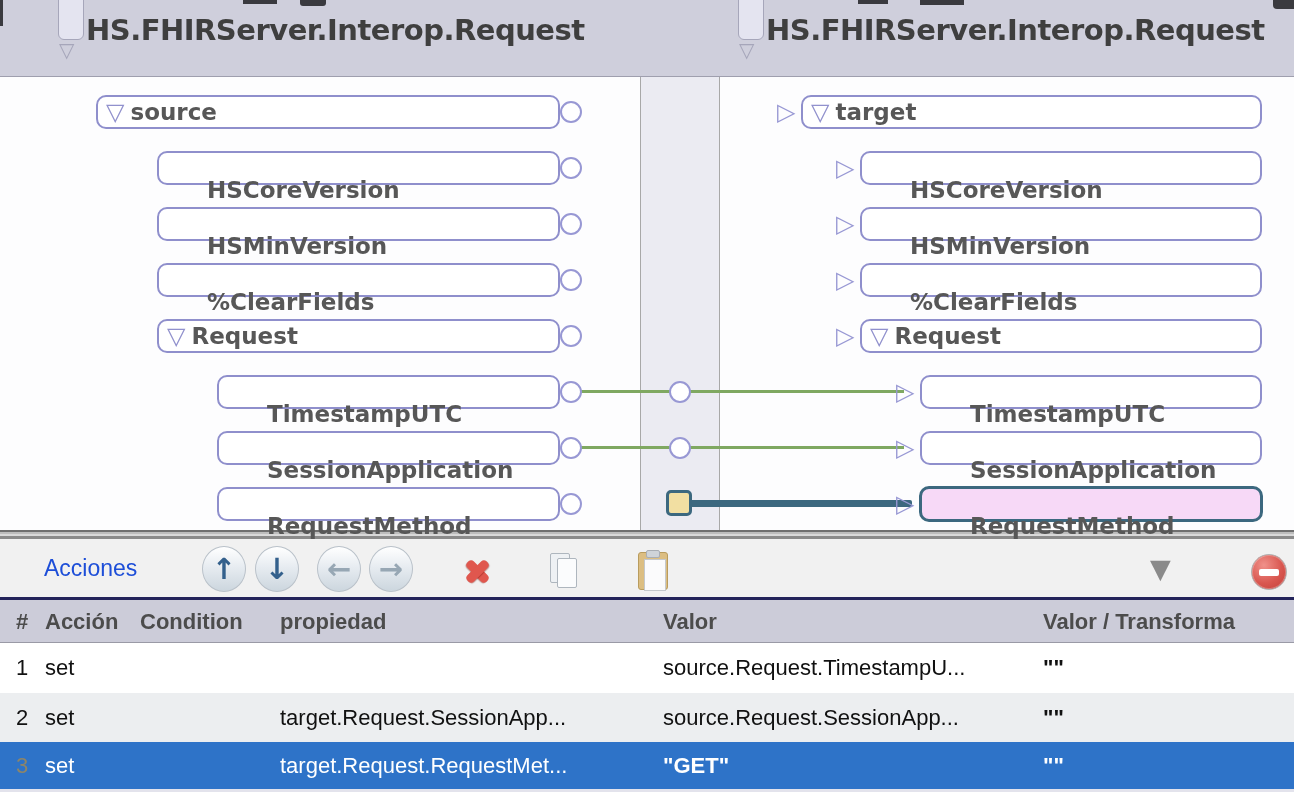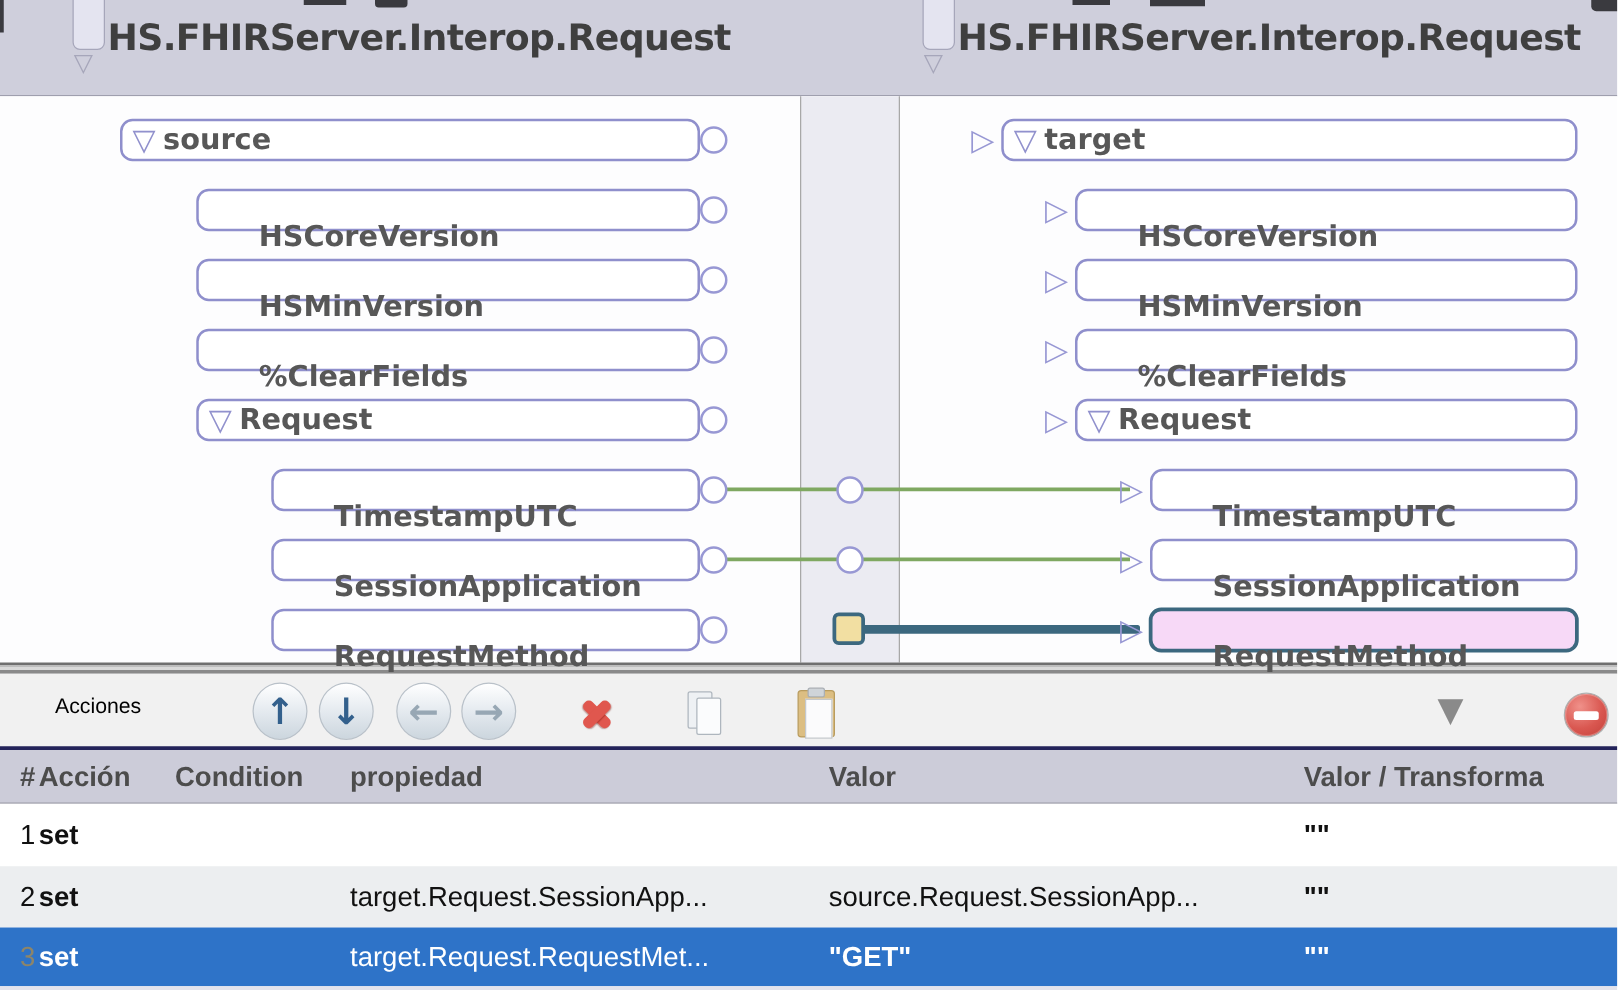--- a/index.html
+++ b/index.html
@@ -41,21 +41,21 @@
   .port-tri{position:absolute;left:-26px;top:50%;margin-top:-16px;font-size:24px;color:#9898d4;
             line-height:32px;}
 
   
   .splitter{position:absolute;left:0;top:530px;width:1294px;height:9px;
             background:linear-gradient(180deg,#6f6f6f 0 2px,#bdbdbd 2px 4px,#d9d9d9 4px 6px,#8a8a8a 6px 9px);}
 
   
   .toolbar{position:absolute;left:0;top:539px;width:1294px;height:61px;background:#f1f1f1;
            border-bottom:3px solid #23235a;box-sizing:border-box;}
-  .toolbar-title{position:absolute;left:44px;top:16px;font-size:17px;color:#000000;
+  .toolbar-title{position:absolute;left:44px;top:16px;font-size:23px;color:#1d4ed8;
                  font-family:"Liberation Sans",sans-serif;}
   .icon-btn{position:absolute;top:7px;width:44px;height:46px;border-radius:50%;
             background:linear-gradient(180deg,#ffffff 0%,#e7ecf1 45%,#ccd6de 100%);
             border:1px solid #b9c1c9;display:flex;align-items:center;justify-content:center;
             box-sizing:border-box;}
   .icon-btn .glyph{font-size:29px;font-weight:900;line-height:29px;}
   .blue-arrow{color:#33608c;}
   .gray-arrow{color:#97a7b4;}
   .x-icon{position:absolute;top:15px;width:34px;height:34px;}
   .x-icon::before,.x-icon::after{content:"";position:absolute;left:4px;top:13px;width:27px;height:9px;
@@ -80,24 +80,24 @@
   .minus-icon::after{content:"";position:absolute;left:7px;top:14px;width:20px;height:7px;
         background:#ffffff;border-radius:2px;}
 
   
   .grid-header{position:absolute;left:0;top:600px;width:1294px;height:43px;background:#ccccd9;
         border-bottom:1px solid #9a9aa6;box-sizing:border-box;
         font-family:"Liberation Sans",sans-serif;}
   .grid-header .col{position:absolute;top:9px;font-size:22px;font-weight:700;color:#4c4c4c;white-space:nowrap;}
   .grid-row{position:absolute;left:0;width:1294px;font-family:"Liberation Sans",sans-serif;}
   .grid-row .col{position:absolute;top:50%;transform:translateY(-50%);font-size:22px;color:#111111;white-space:nowrap;}
-  .c-num{left:16px;}  .c-accion{left:31px;} .c-cond{left:140px;}
+  .c-num{left:16px;}  .c-accion{left:45px;} .c-cond{left:140px;}
   .c-prop{left:280px;} .c-valor{left:663px;} .c-clave{left:1043px;}
   .rownum{color:#9a9a9a;}
-  .c-accion{font-weight:700;}
+  .c-accion{font-weight:400;}
   .c-clave{font-weight:700;}
   .grid-row.selected{background:#2e73c8;}
   .grid-row.selected .col{color:#ffffff;}
   .grid-row.selected .rownum{color:#8d8569;}
   .grid-row.selected .c-valor{font-weight:700;}
   .bottom-strip{position:absolute;left:0;top:789px;width:1294px;height:3px;background:#e3e3ec;}
 </style>
 </head>
 <body>
 
@@ -234,20 +234,21 @@
     <span class="col c-cond">Condition</span>
     <span class="col c-prop">propiedad</span>
     <span class="col c-valor">Valor</span>
     <span class="col c-clave">Valor / Transforma</span>
   </div>
 
   <div class="grid-row" style="top:643px;height:50px;background:#ffffff;">
     <span class="col c-num rownum">1</span>
     <span class="col c-accion">set</span>
     <span class="col c-cond"></span>
+    <span class="col c-valor">source.Request.TimestampU...</span>
     <span class="col c-clave">""</span>
   </div>
 
   <div class="grid-row" style="top:693px;height:49px;background:#eceef0;">
     <span class="col c-num rownum">2</span>
     <span class="col c-accion">set</span>
     <span class="col c-cond"></span>
     <span class="col c-prop">target.Request.SessionApp...</span>
     <span class="col c-valor">source.Request.SessionApp...</span>
     <span class="col c-clave">""</span>

